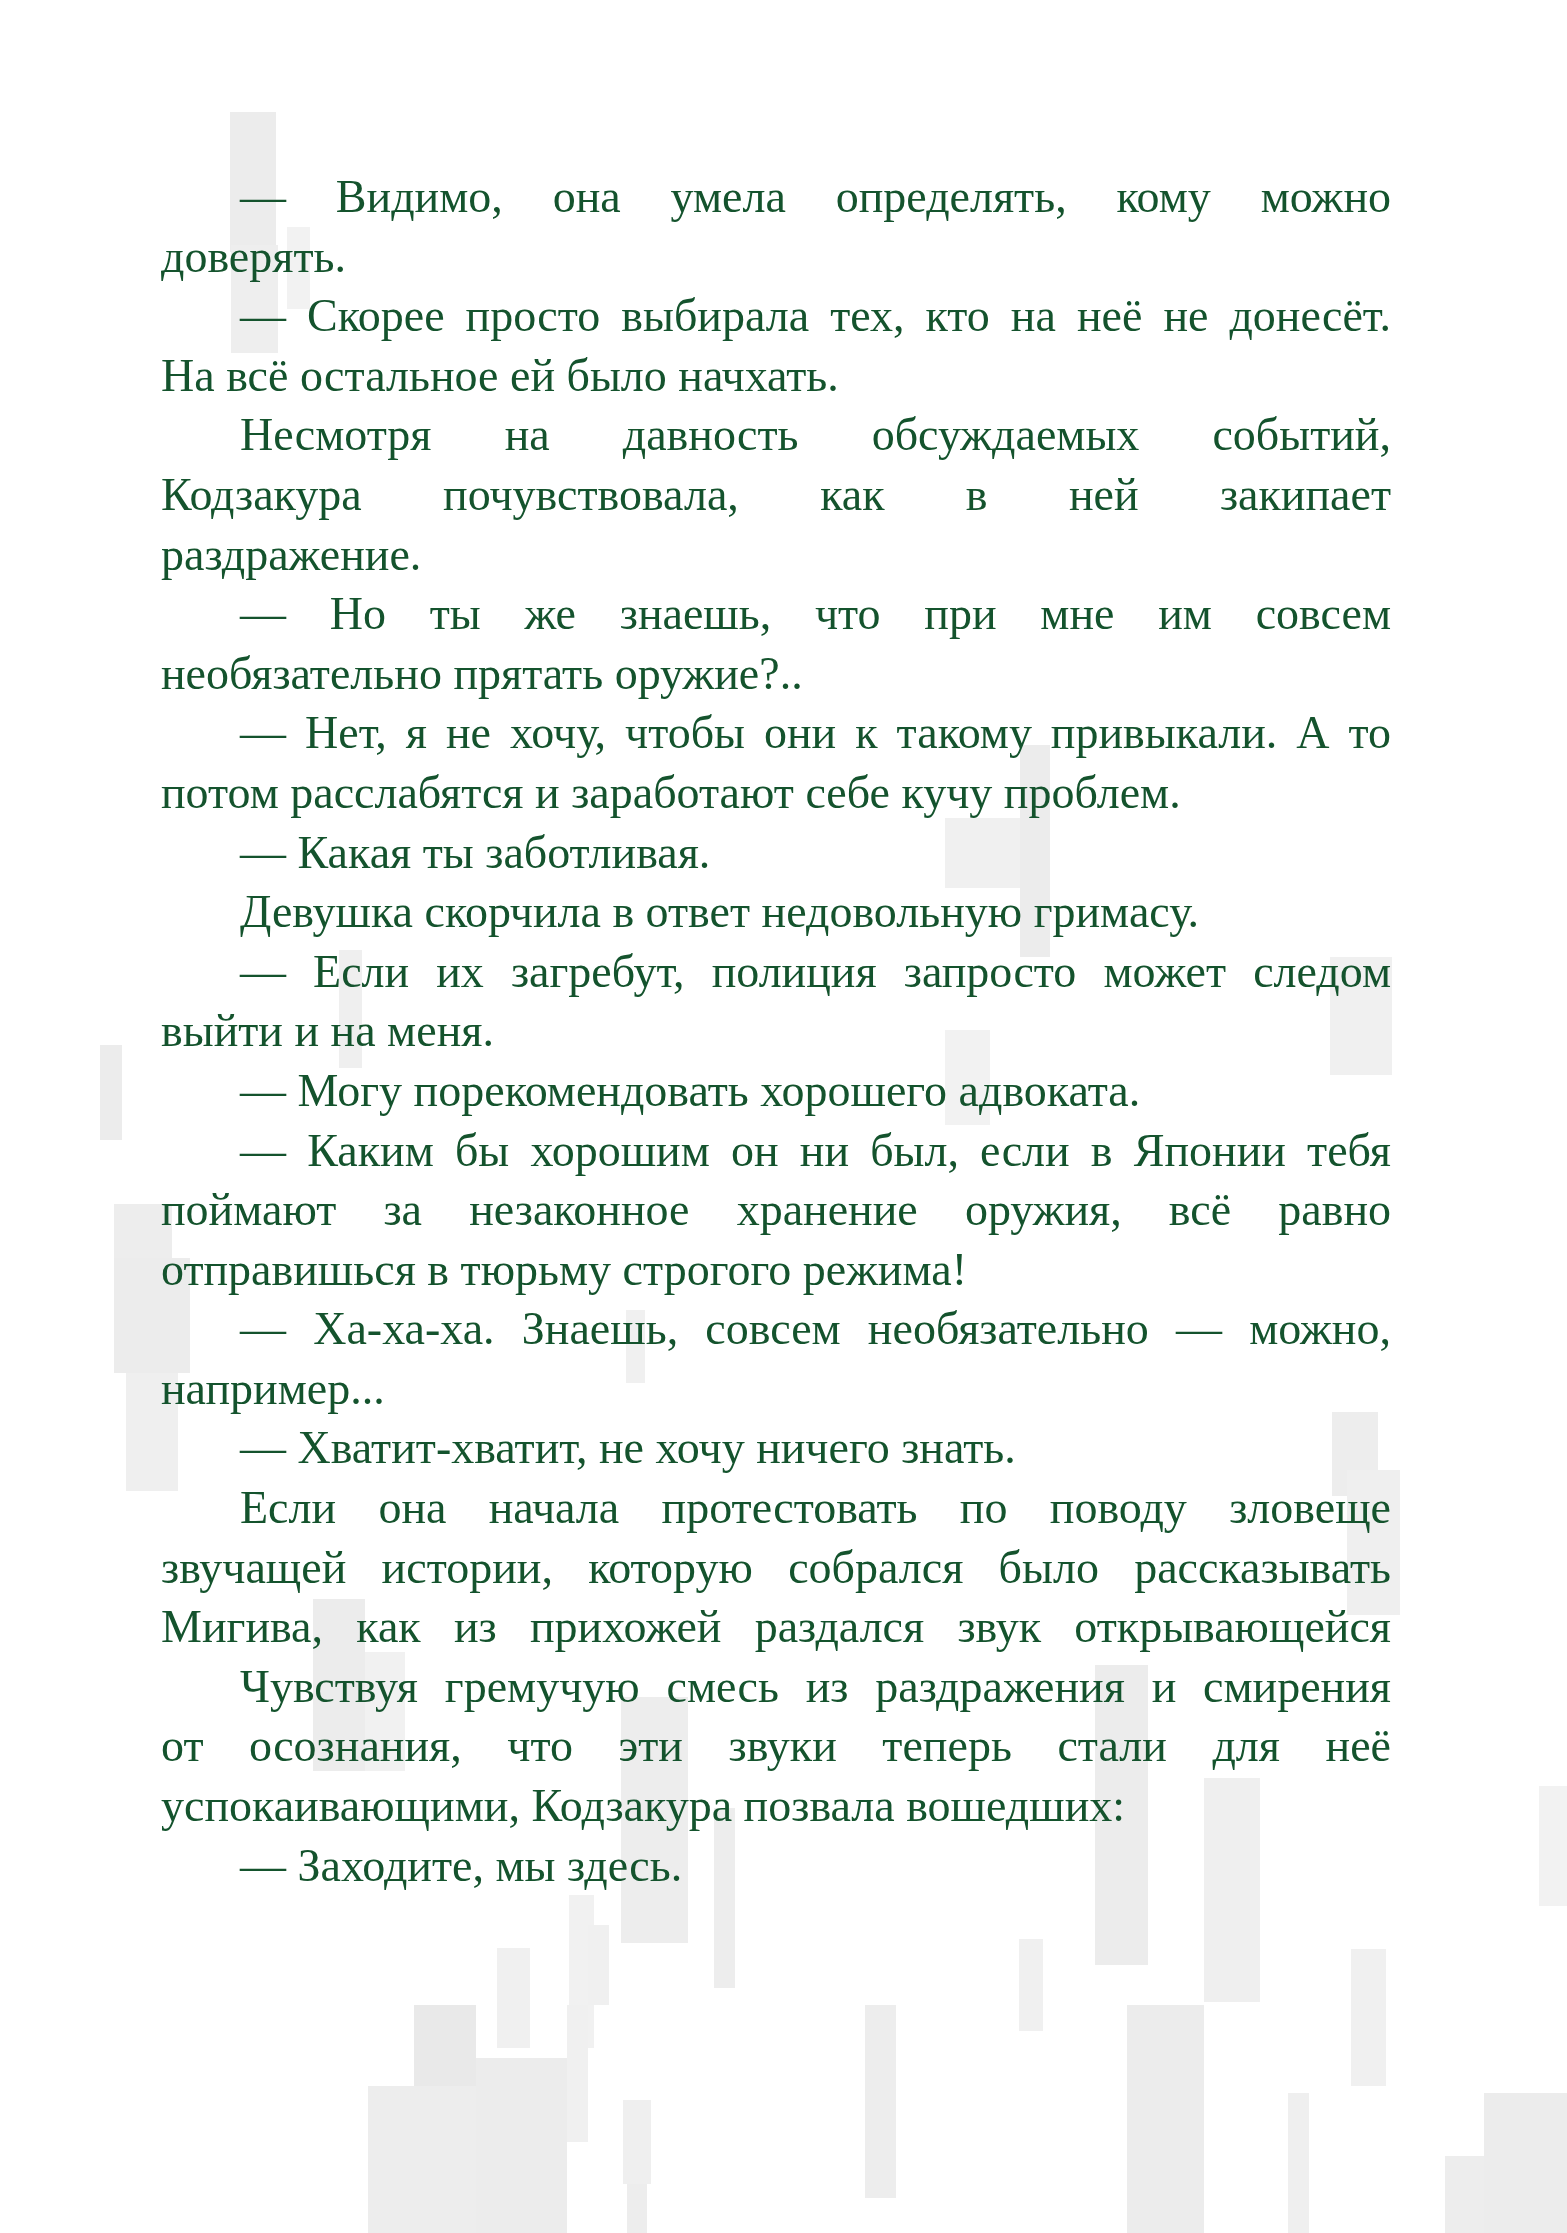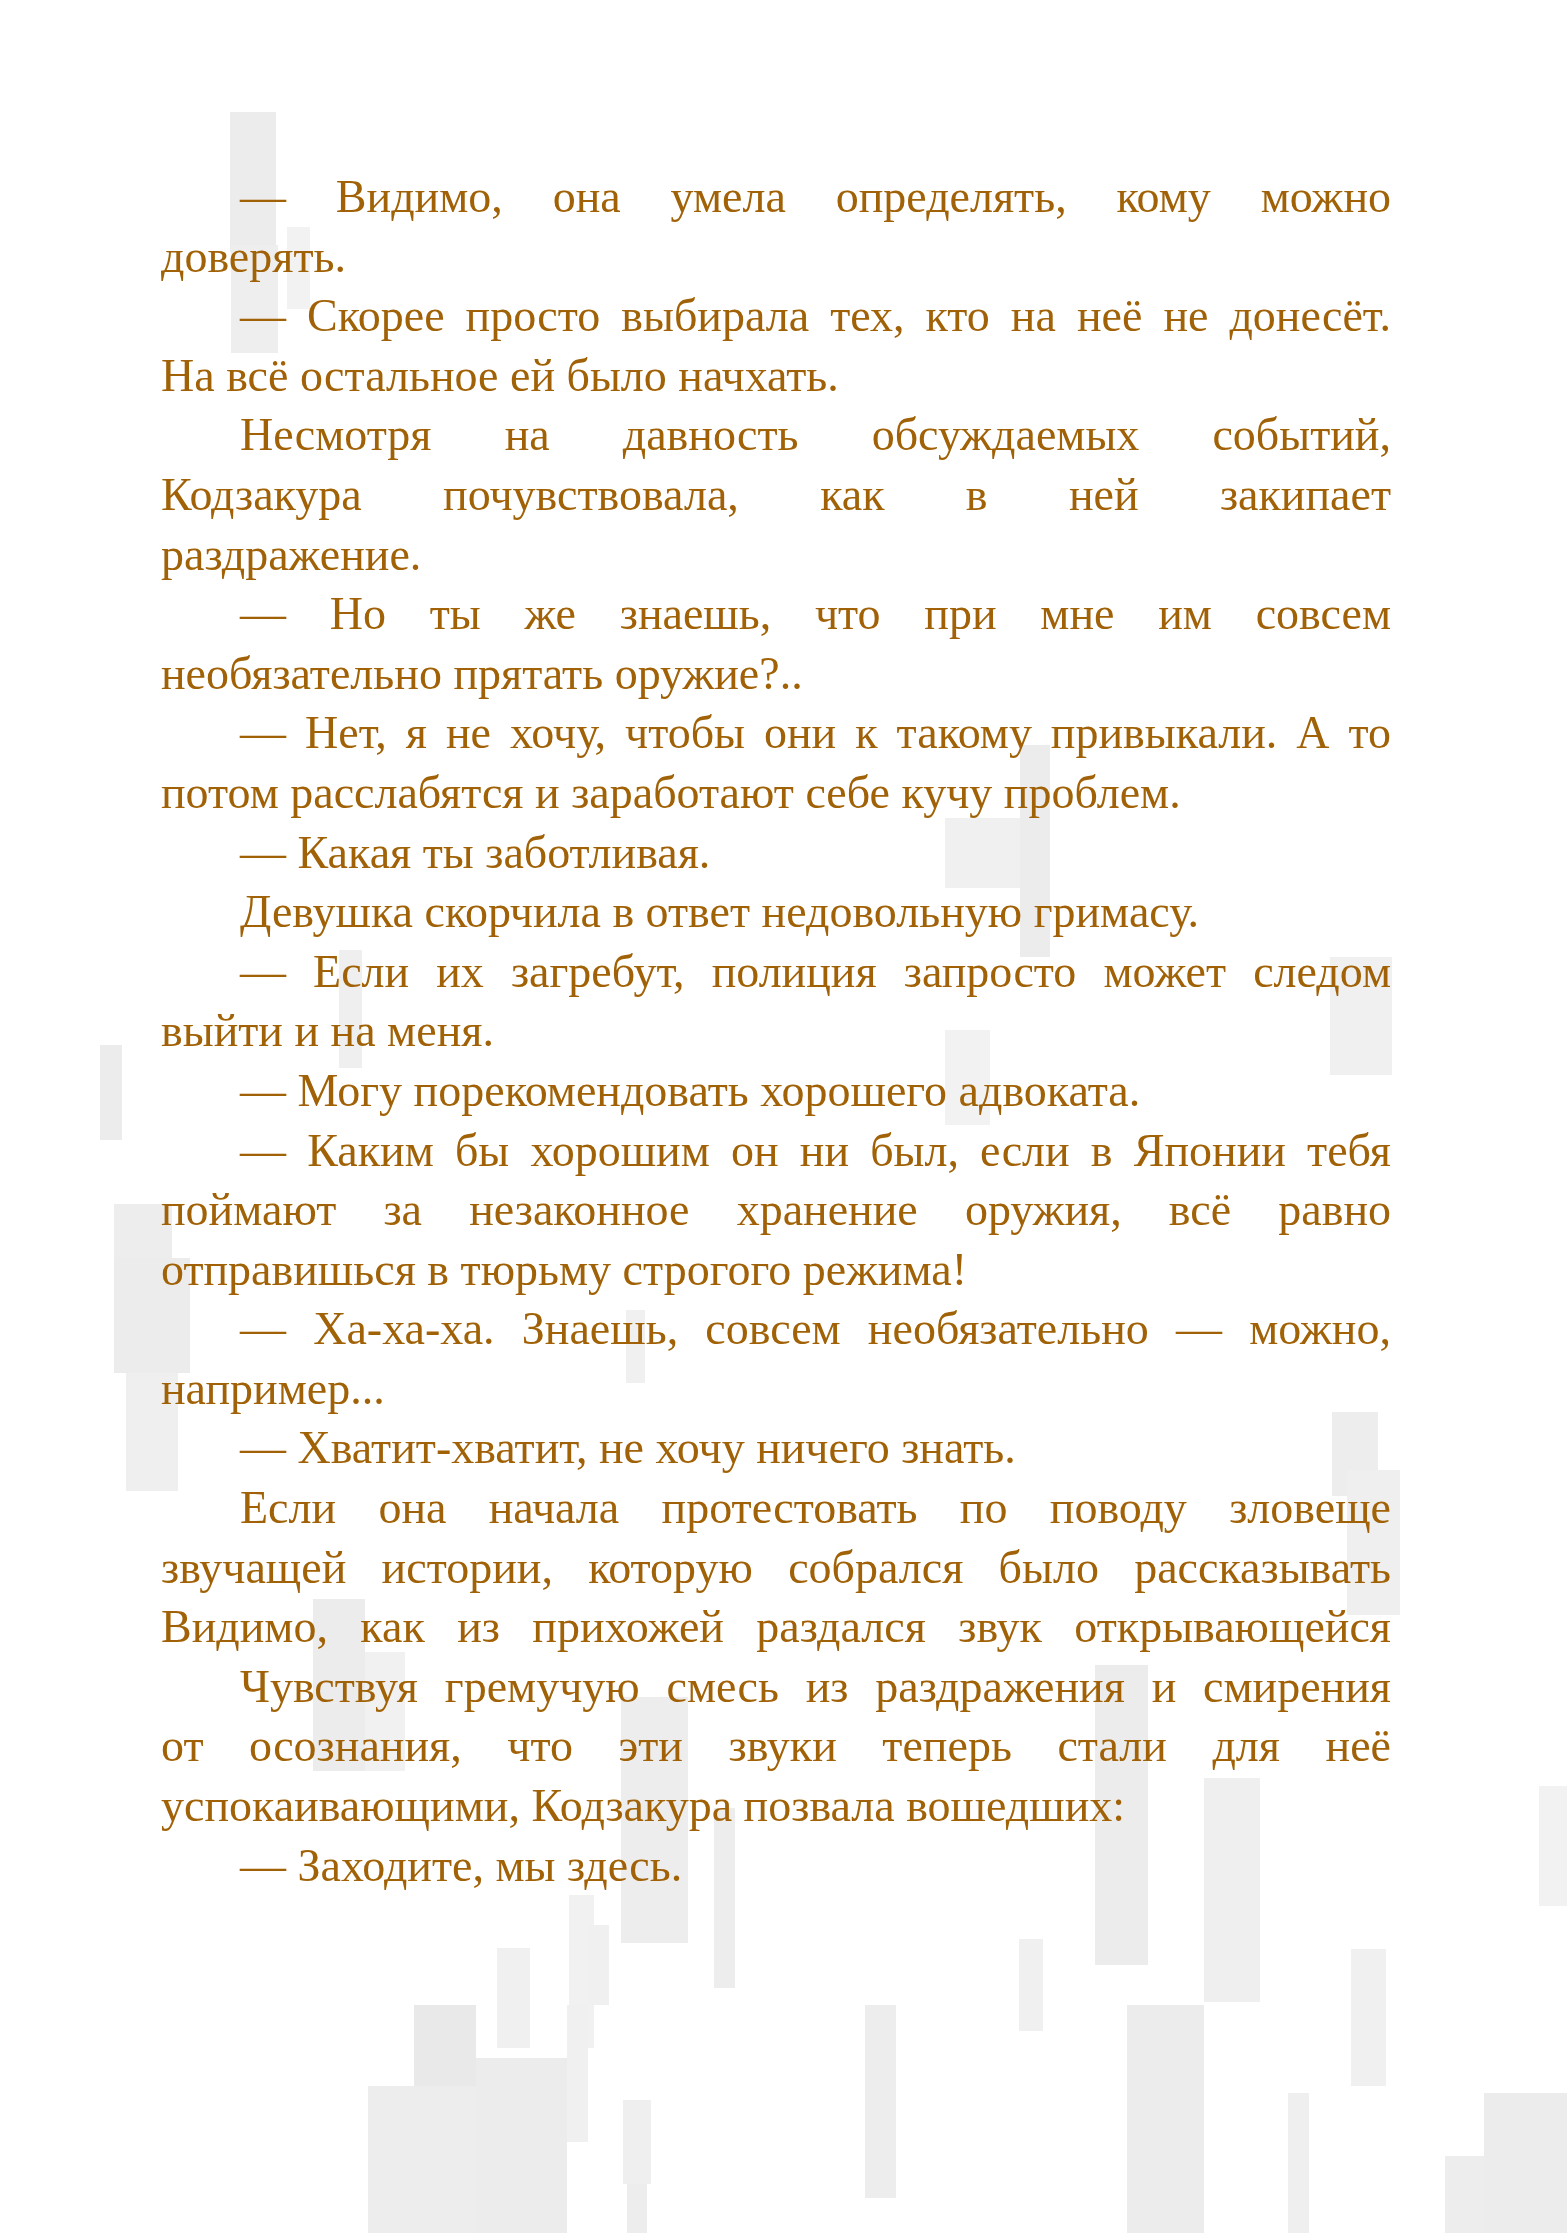--- a/index.html
+++ b/index.html
@@ -15,21 +15,21 @@
     font-family: "Liberation Serif", serif;
   }
   .mosaic { position: absolute; inset: 0; z-index: 0; }
   .mosaic .blk { position: absolute; }
   .page-text {
     position: absolute;
     left: 161px;
     top: 167px;
     width: 1230px;
     z-index: 1;
-    color: #a16207;
+    color: #14532d;
     font-size: 46px;
     line-height: 59.6px;
   }
   .line {
     height: 59.6px;
     overflow: hidden;
     text-align: left;
   }
   .line.first { text-indent: 79px; }
   .line.jl { text-align: justify; }
@@ -110,20 +110,20 @@
   <div class="line jl">поймают за незаконное хранение оружия, всё равно</div>
   <div class="line">отправишься в тюрьму строгого режима!</div>
 
   <div class="line first jl">— Ха-ха-ха. Знаешь, совсем необязательно — можно,</div>
   <div class="line">например...</div>
 
   <div class="line first">— Хватит-хватит, не хочу ничего знать.</div>
 
   <div class="line first jl">Если она начала протестовать по поводу зловеще</div>
   <div class="line jl">звучащей истории, которую собрался было рассказывать</div>
-  <div class="line jl">Видимо, как из прихожей раздался звук открывающейся</div>
+  <div class="line jl">Мигива, как из прихожей раздался звук открывающейся</div>
 
   <div class="line first jl">Чувствуя гремучую смесь из раздражения и смирения</div>
   <div class="line jl">от осознания, что эти звуки теперь стали для неё</div>
   <div class="line">успокаивающими, Кодзакура позвала вошедших:</div>
 
   <div class="line first">— Заходите, мы здесь.</div>
 </div>
 
 </body></html>

